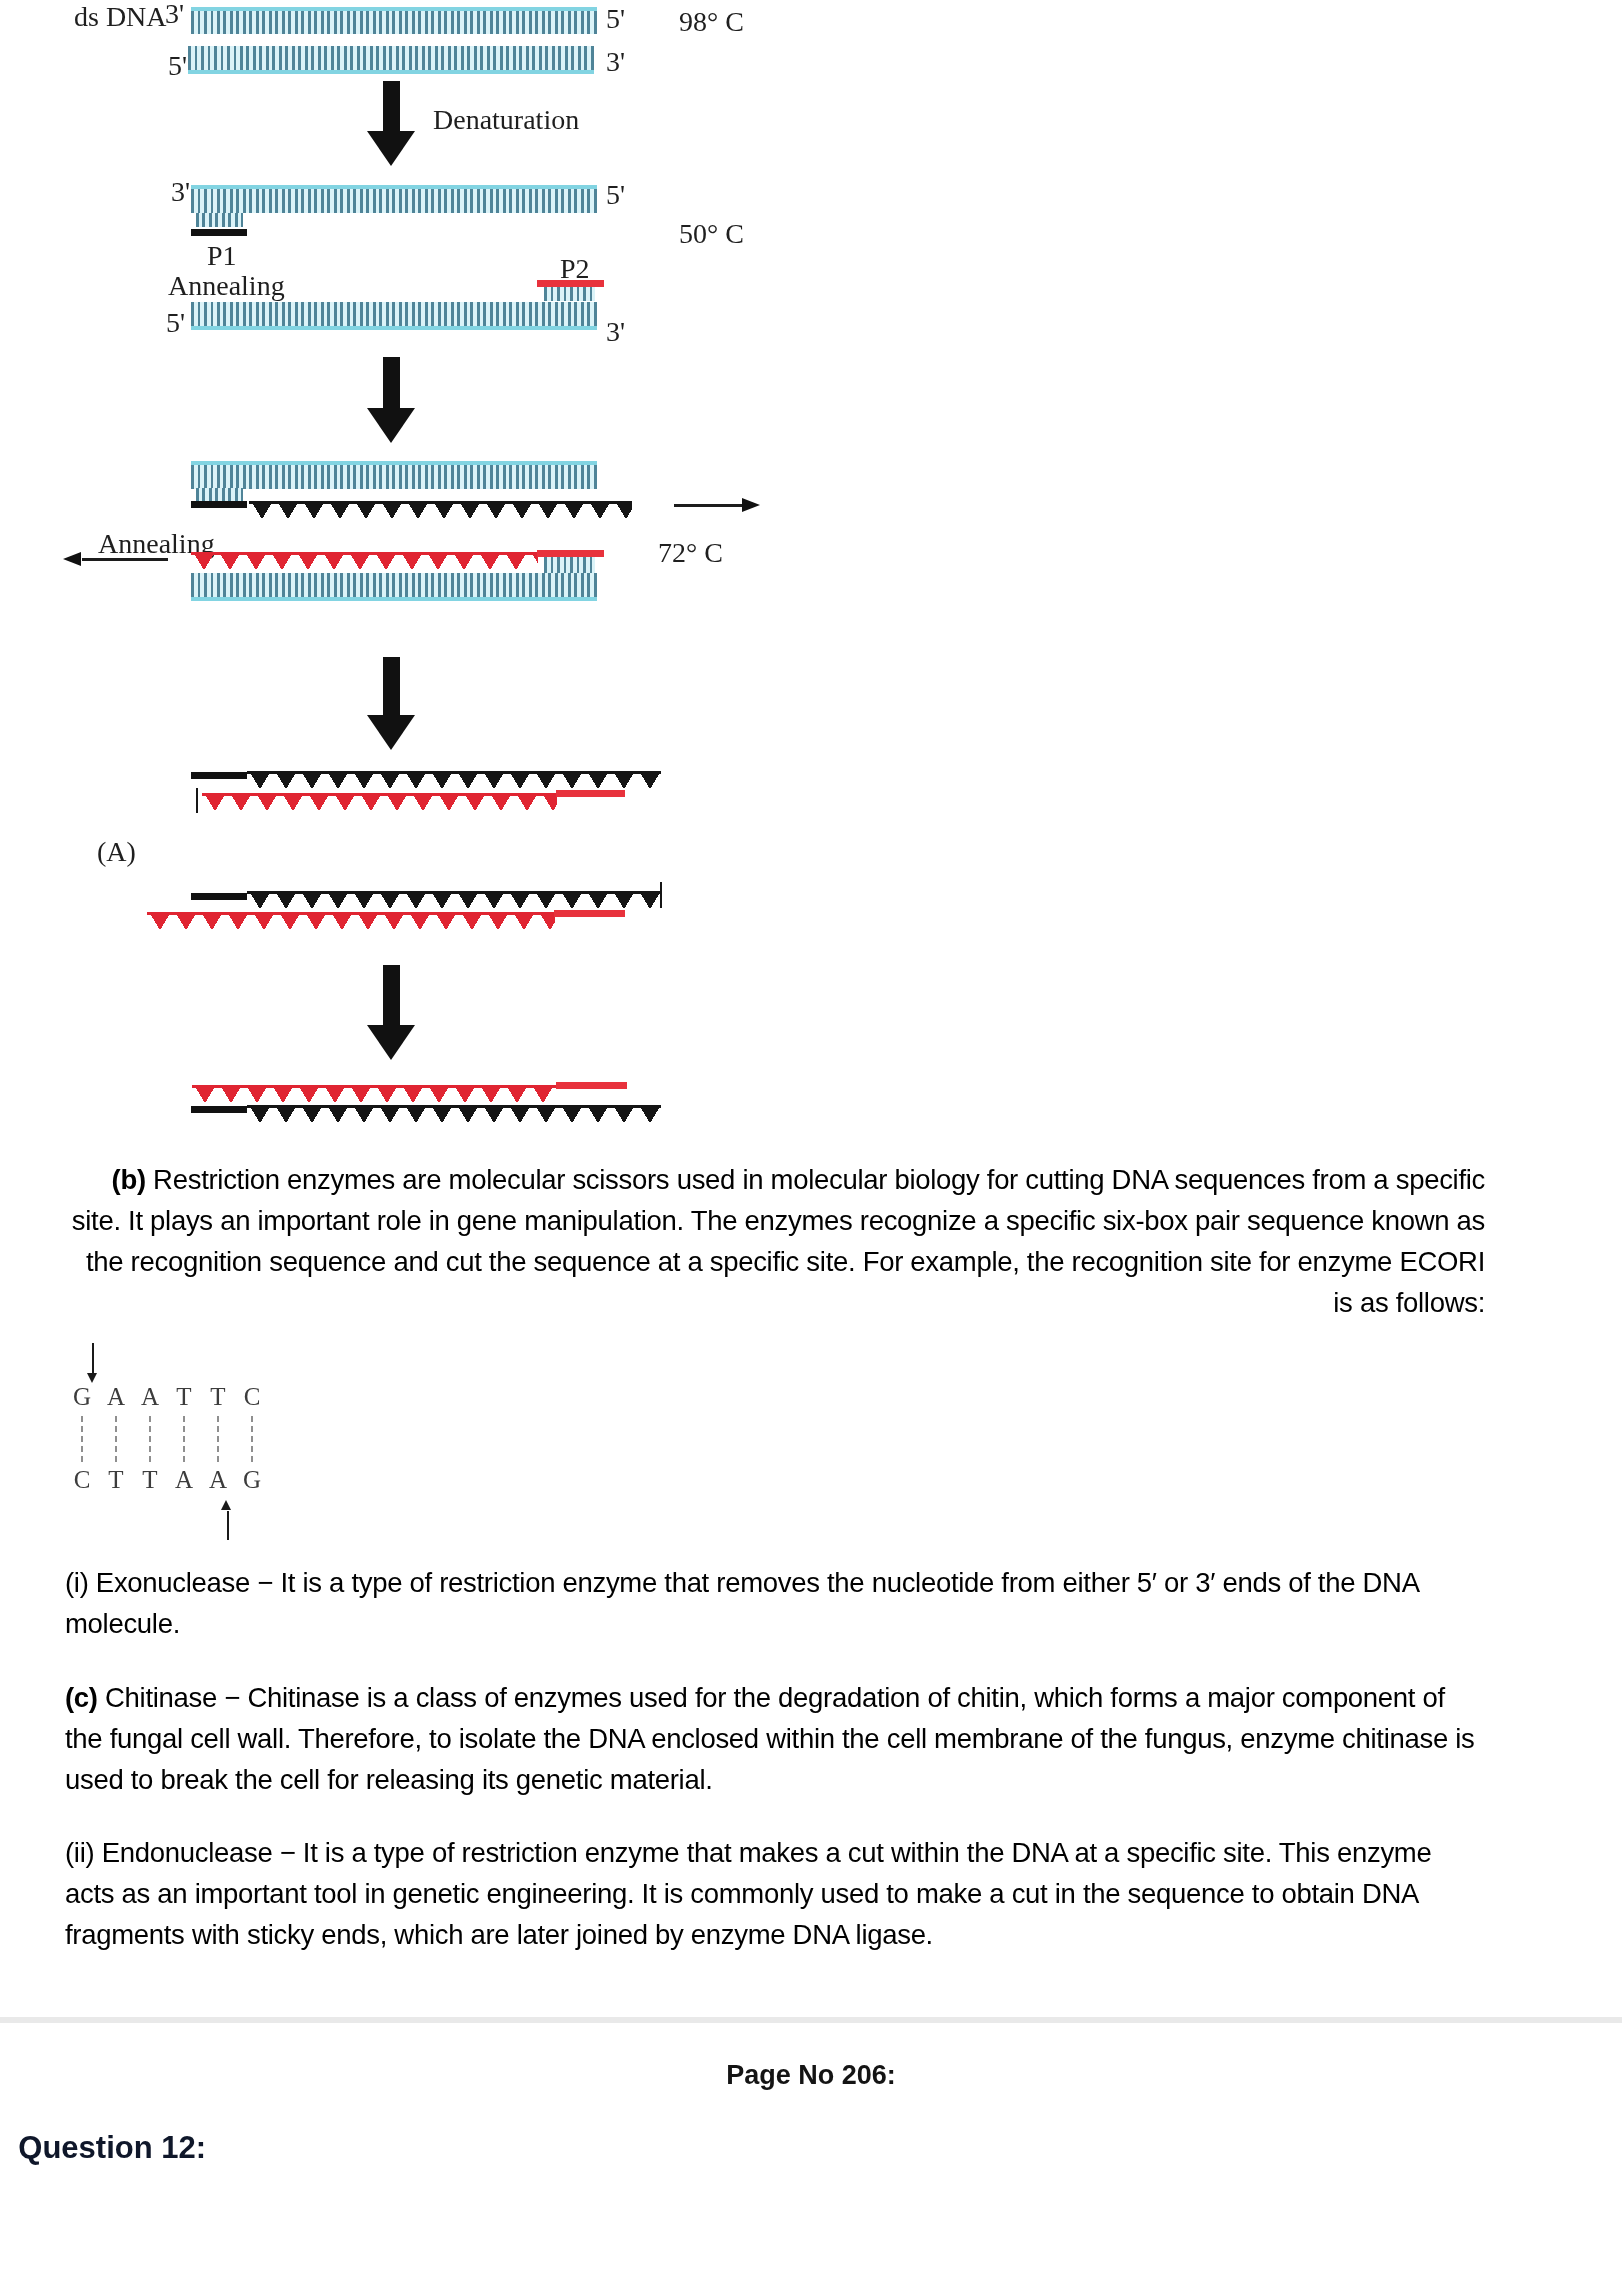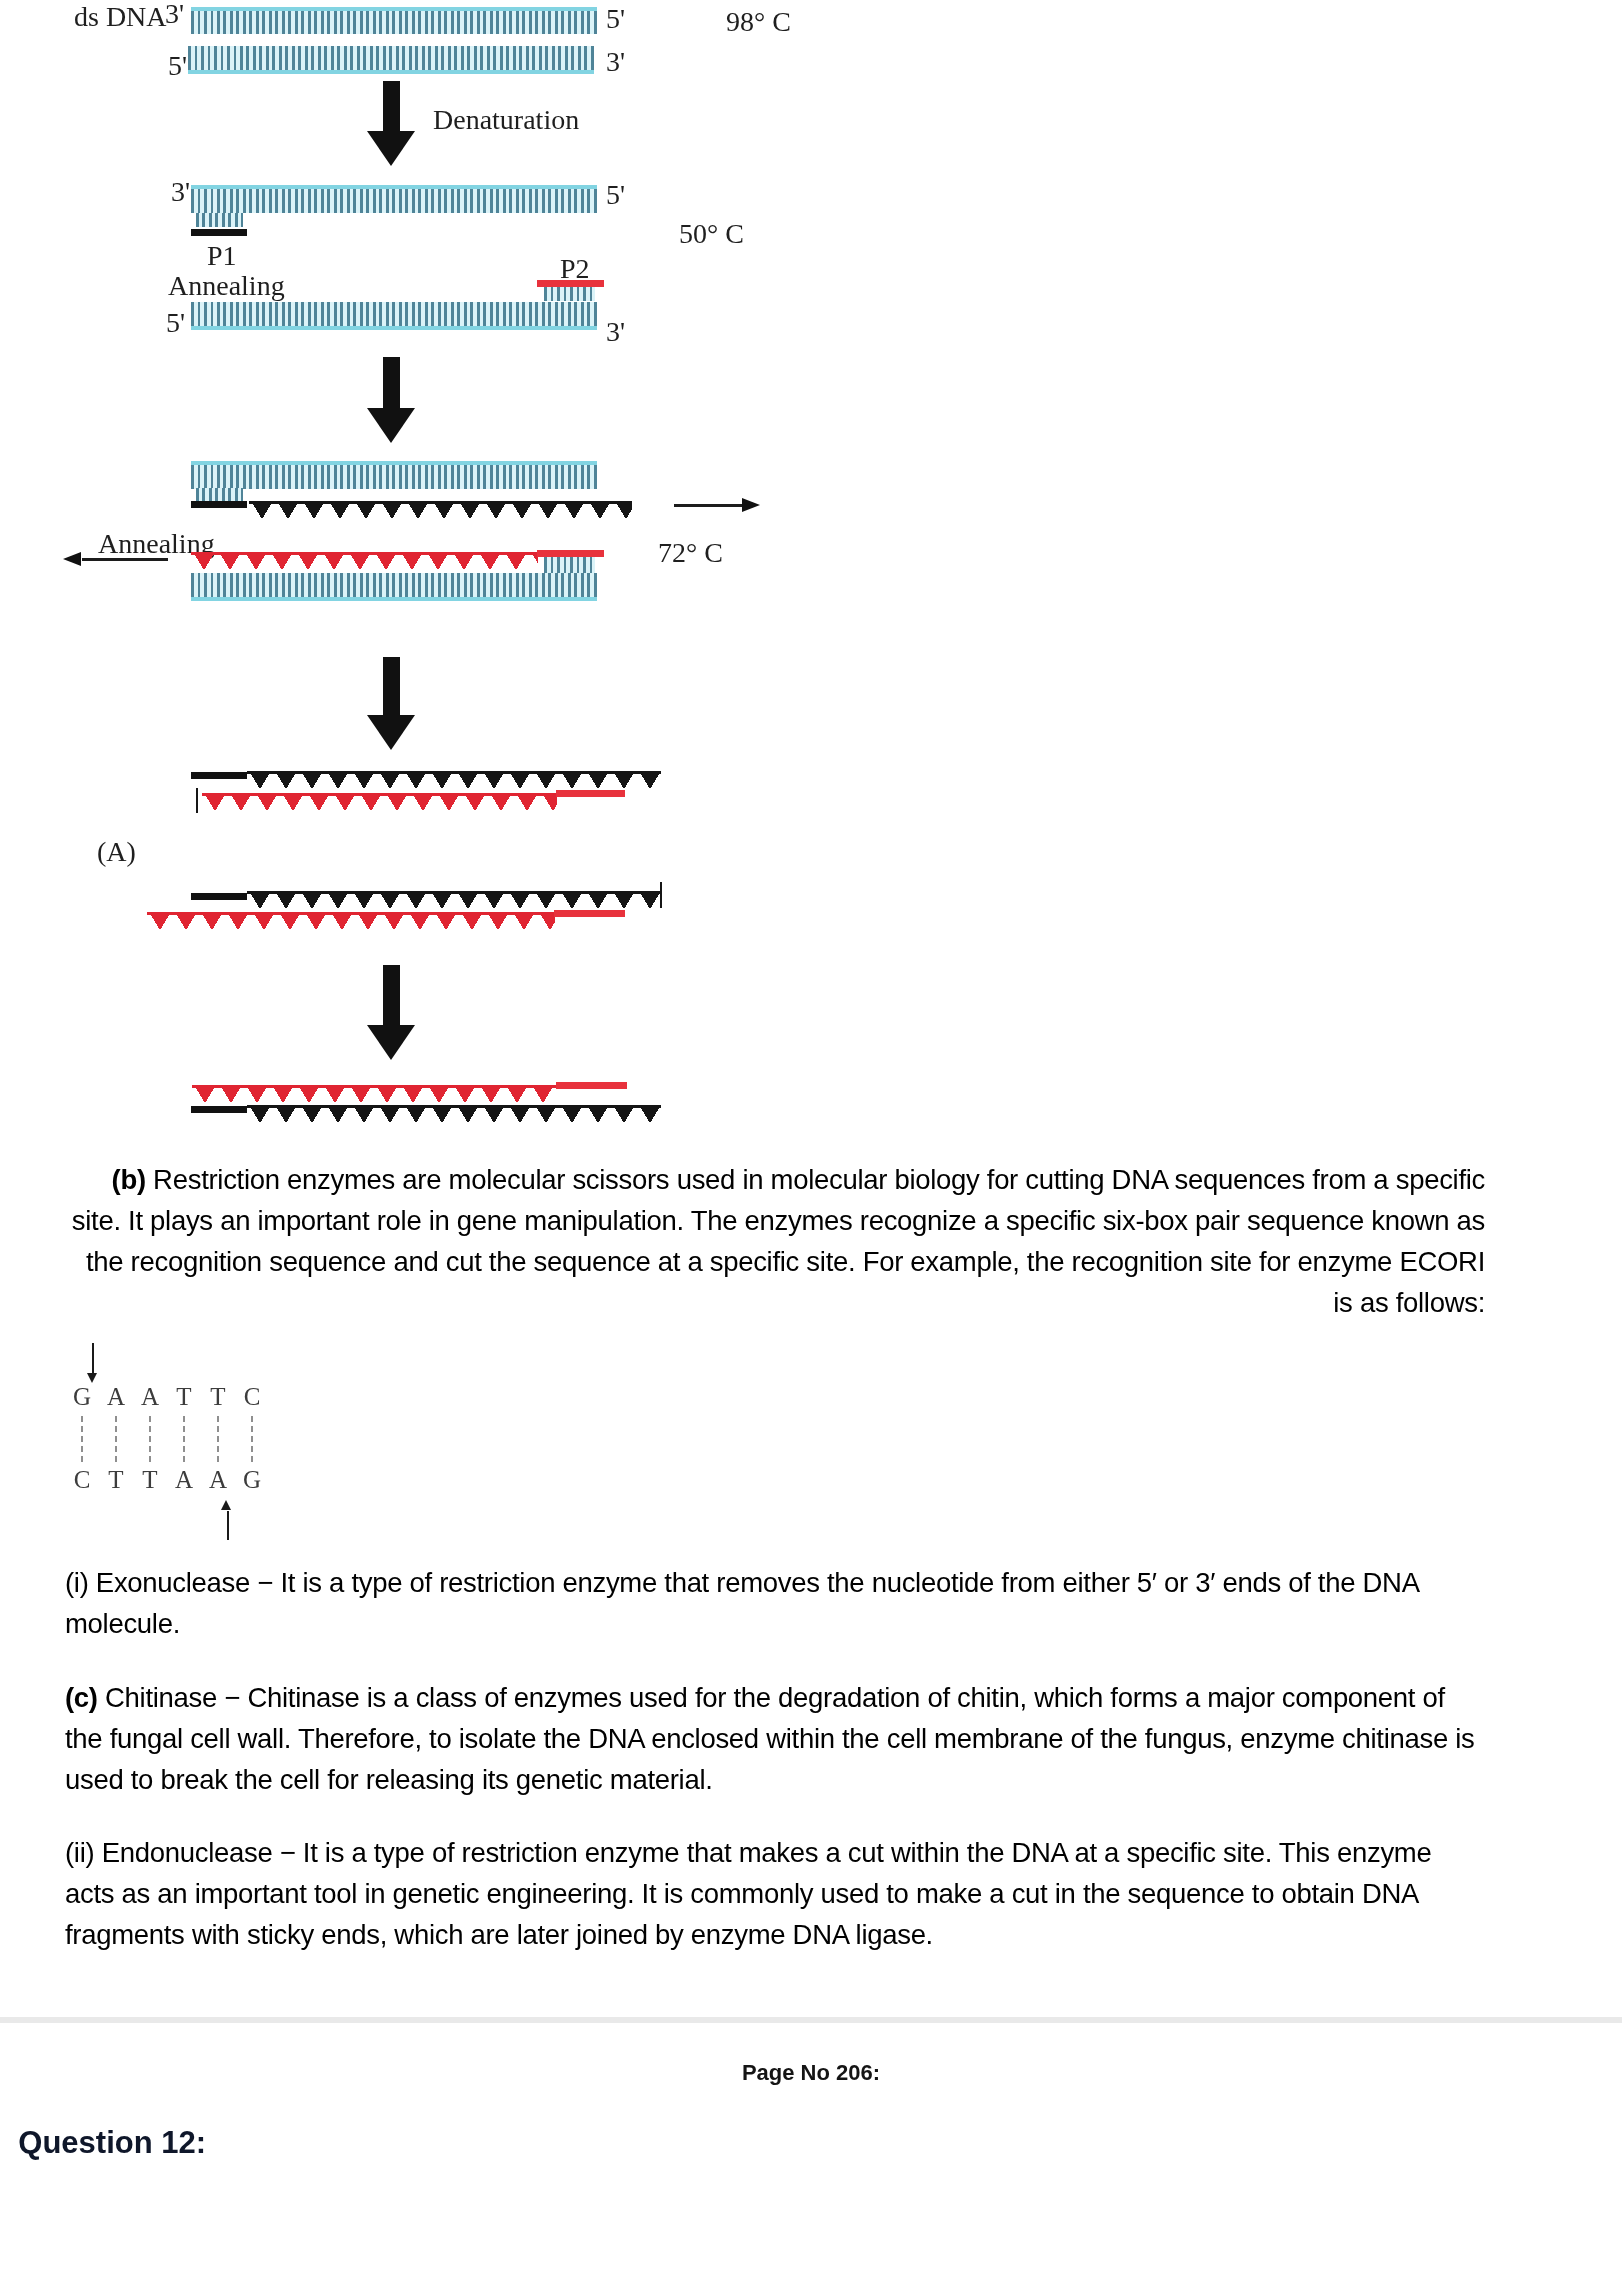--- a/index.html
+++ b/index.html
@@ -84,38 +84,38 @@
     border-top:10.5px solid #1a1a1a;
   }
   .vhead-up{
     position:absolute;width:0;height:0;
     border-left:5.9px solid transparent;border-right:5.9px solid transparent;
     border-bottom:10.5px solid #1a1a1a;
   }
   
   .divider{margin-top:62px;height:6.5px;width:100%;background:var(--divider_gray);}
   .pageno{
-    margin-top:37px;text-align:center;font-weight:bold;font-size:22px;color:#141414;
+    margin-top:37px;text-align:center;font-weight:bold;font-size:27px;color:#141414;
   }
   .question{
     margin-top:39px;margin-left:18.3px;font-weight:bold;font-size:31px;color:#0f172a;
   }
 </style>
 </head>
 <body>
 
 <div>
 
   <div class="pcr">
 
     <span class="slabel" style="left:74px;top:2.6px;">ds DNA</span>
     <span class="slabel" style="left:165px;top:0px;">3'</span>
     <div class="comb down" style="left:191px;top:6.5px;"></div>
     <span class="slabel" style="left:606px;top:5.2px;">5'</span>
-    <span class="slabel" style="left:679px;top:7.9px;margin-left:47px;">98° C</span>
+    <span class="slabel" style="left:679px;top:7.9px;">98° C</span>
     <div class="comb up" style="left:188px;top:46px;"></div>
     <span class="slabel" style="left:168px;top:52px;">5'</span>
     <span class="slabel" style="left:606px;top:48px;">3'</span>
 
     <div class="bigshaft" style="left:383px;top:81px;height:50px;"></div>
     <div class="bighead" style="left:367px;top:131px;"></div>
     <span class="slabel" style="left:433px;top:106px;">Denaturation</span>
 
     <span class="slabel" style="left:171px;top:178px;">3'</span>
     <div class="comb down" style="left:191px;top:185px;"></div>

